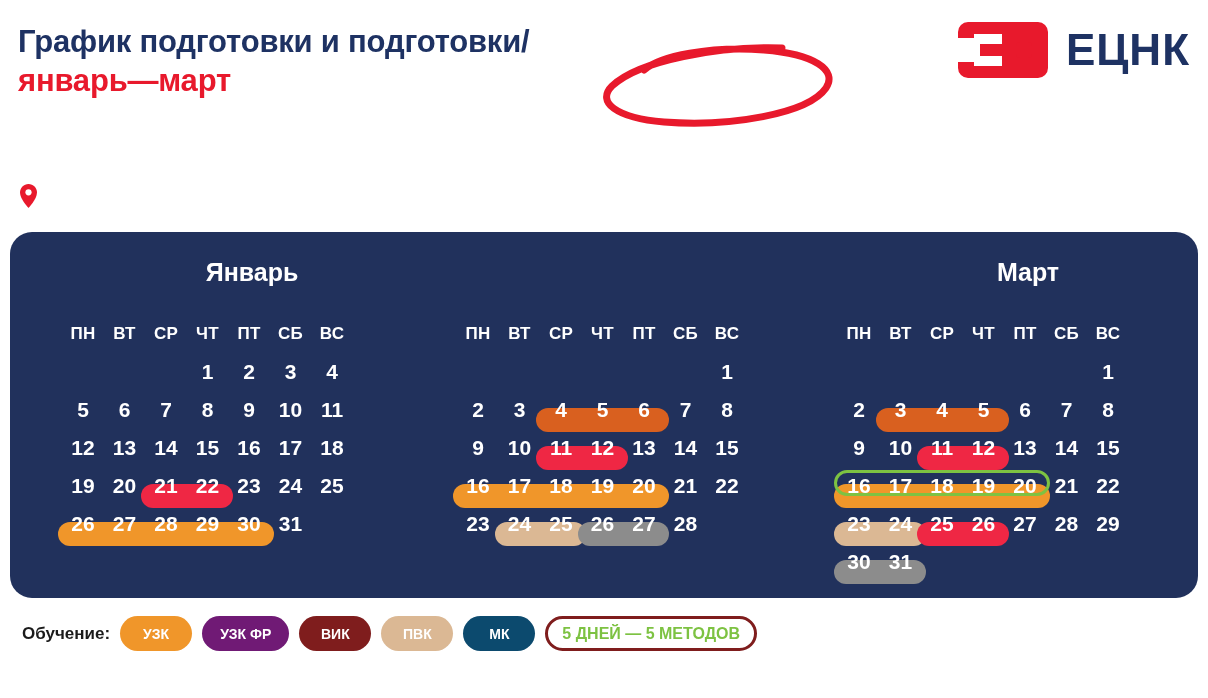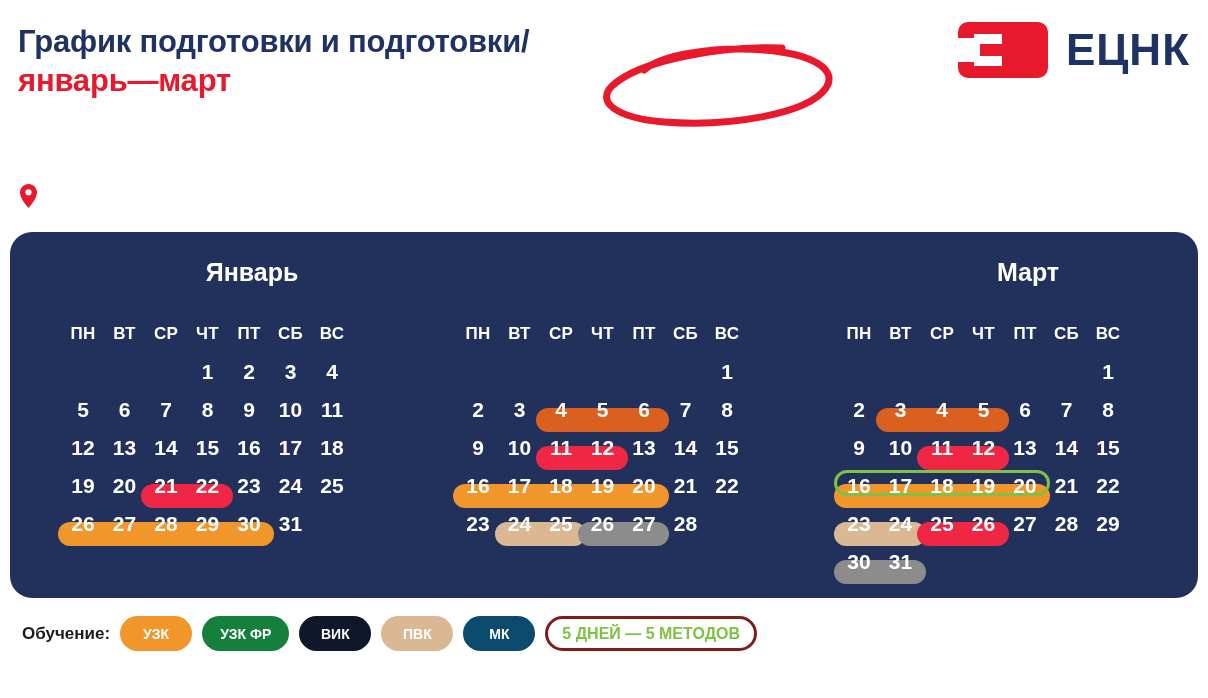--- a/index.html
+++ b/index.html
@@ -260,21 +260,21 @@
             <div class="day" style="left: 41.5px; top: 226px;">31</div>
           </div>
         </div>
       </div>
   </div>
 
   <div class="legend">
     <span class="legend-label">Обучение:</span>
     <div id="legend-chips" style="display:flex;align-items:center;gap:10px;">
         <div class="chip" style="background: rgb(240, 150, 42);">УЗК</div>
-        <div class="chip" style="background: #15803d;">УЗК ФР</div>
-        <div class="chip" style="background: #0f172a;">ВИК</div>
+        <div class="chip" style="background: #701a75;">УЗК ФР</div>
+        <div class="chip" style="background: #7f1d1d;">ВИК</div>
         <div class="chip" style="background: rgb(219, 184, 148);">ПВК</div>
         <div class="chip" style="background: #0c4a6e;">МК</div>
         <div class="chip outlined">5 ДНЕЙ — 5 МЕТОДОВ</div>
       </div>
   </div>
 
 </div>
 
 </body></html>

